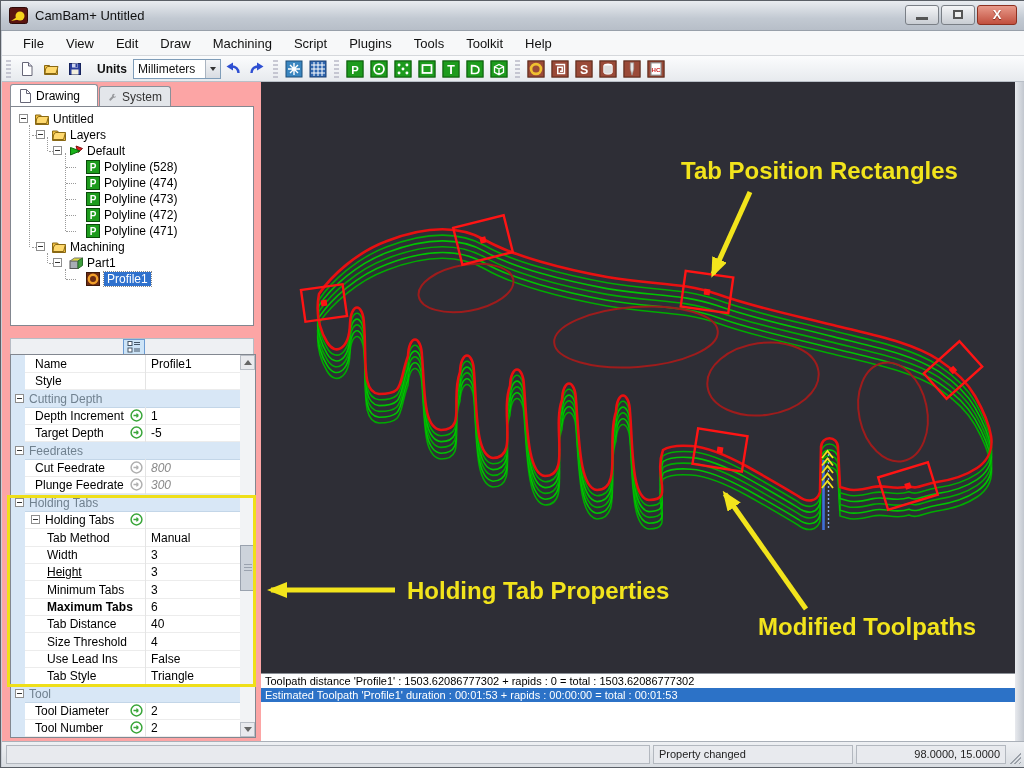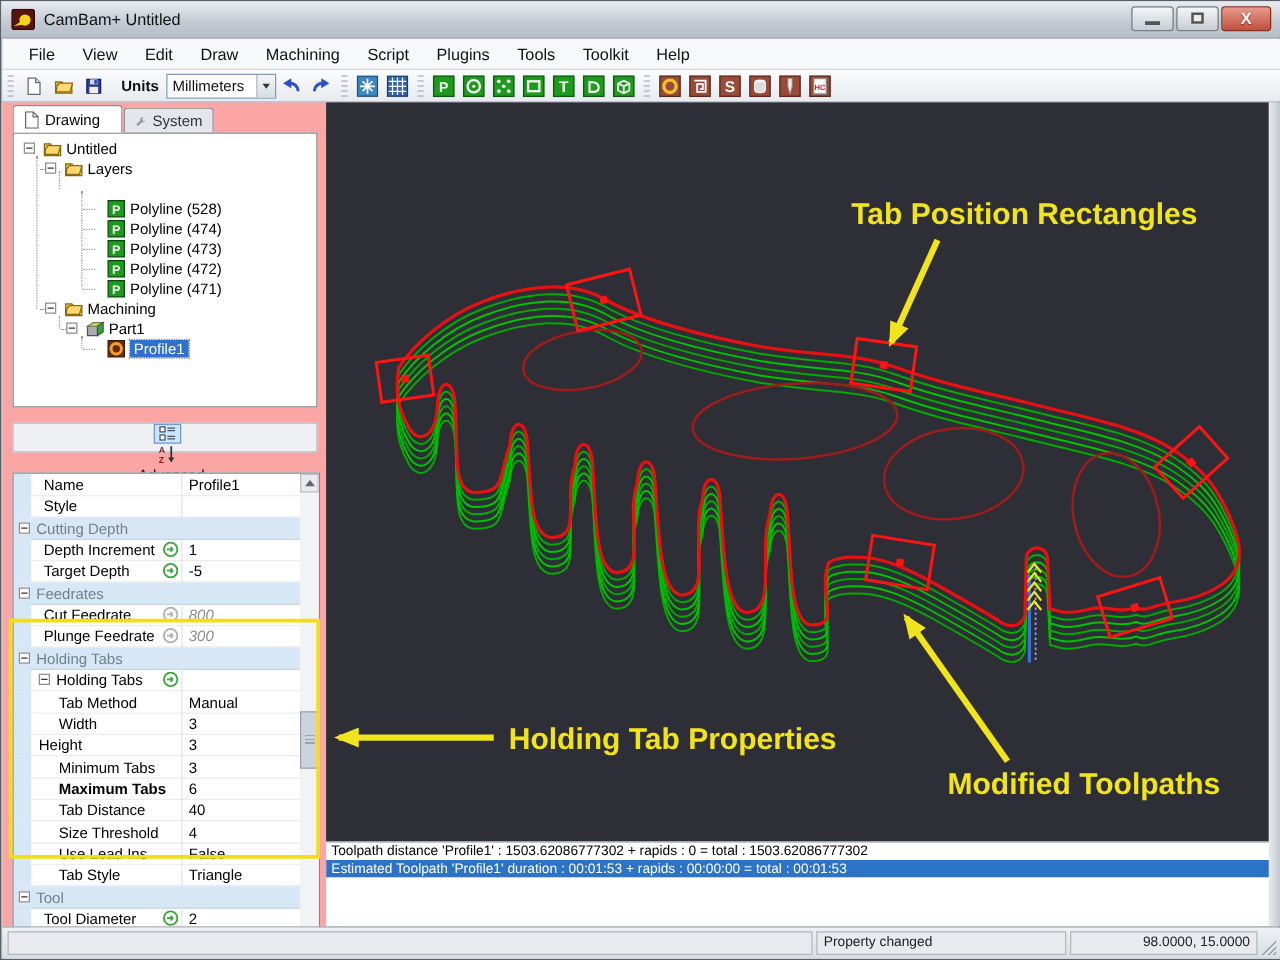--- a/index.html
+++ b/index.html
@@ -60,21 +60,21 @@
   #propbar { position:absolute; left:8px; top:256px; width:244px; height:24px; background:#eef0f3;
     border:1px solid #b7bcc4; display:flex; align-items:center;flex-direction:column; }
   #btn-categorized { width:22px; height:20px; margin-left:3px; background:#cde4f7;
     border:1px solid #6b9bd2; display:flex; align-items:center; justify-content:center; }
   #btn-sort { width:22px; height:20px; margin-left:4px; display:flex; align-items:center; justify-content:center; }
   #btn-advanced { margin-left:10px; font-size:12px; color:#111; padding:2px 6px; }
   #propbar .sep { width:1px; height:16px; background:#b0b5bc; margin:0 6px; }
   #btn-help { width:20px; height:19px; background:#17a0a8; border:1px solid #0d686e; color:#fff;
     font-weight:bold; text-align:center; line-height:18px; border-radius:2px; }
   #propgrid { position:absolute; left:8px; top:272px; width:246px; height:384px; background:#fff;
-    border:1px solid #828790; overflow:hidden;margin-top:24px; }
+    border:1px solid #828790; overflow:hidden; }
   .prow { position:absolute; left:0; width:229px; height:18px; border-bottom:1px solid #ececec;
     font-size:12px; }
   .prow.cat { background:#d8e7f6; color:#70818f; border-bottom:1px solid #c3d6e8; }
   .prow.item::before { content:""; position:absolute; left:0; top:0; width:14px; height:18px; background:#d8e7f6; }
   .prow .plabel { position:absolute; left:24px; top:2px; white-space:nowrap; color:#000; }
   .prow.cat .plabel { left:18px; color:#70818f; }
   .prow .pvalue { position:absolute; left:140px; top:2px; white-space:nowrap; color:#000; }
   .prow .pvalue.muted { color:#8a8a8a; font-style:italic; }
   .prow .coldiv { position:absolute; left:134px; top:0; width:1px; height:18px; background:#e4e4e4; }
   .prow .picon { position:absolute; left:119px; top:2px; width:13px; height:13px; }
@@ -312,20 +312,29 @@
         </div>
         <div class="trow" style="top: 20px;">
           <div class="hline" style="left: 21px; top: 8px; width: 10px;"></div>
           <div class="expander" style="left: 25px;"></div>
           <span class="ticon16" style="left: 40px;"><svg width="16" height="16" viewBox="0 0 16 16">
               <path d="M1.5 4 h5 l1.5 2 h6.5 v7.5 h-13 z" fill="#f0be3e" stroke="#8a6914"></path>
               <path d="M2.5 8 l2 -2.5 h10 l-2 7 h-10.5 z" fill="#ffd96e" stroke="#8a6914"></path>
             </svg></span>
           <span class="lbl" style="left: 59px;">Layers</span>
         </div>
+        <div class="trow" style="top: 36px;">
+          <div class="hline" style="left: 38px; top: 8px; width: 10px;"></div>
+          <div class="expander" style="left: 42px;"></div>
+          <span class="ticon16" style="left: 57px;"><svg width="16" height="16" viewBox="0 0 16 16">
+              <polygon points="8,3 14.5,5.5 10,9.5" fill="#e02020" stroke="#7c0f0f"></polygon>
+              <polygon points="2.5,4.5 12,8 2.5,12" fill="#19b219" stroke="#0a6a0a"></polygon>
+            </svg></span>
+          <span class="lbl" style="left: 76px;">Default</span>
+        </div>
         <div class="trow" style="top: 52px;">
           <div class="hline" style="left: 55px; top: 8px; width: 10px;"></div>
           <span class="ticon16" style="left: 74px;"><svg width="16" height="16" viewBox="0 0 16 16">
               <rect x="1.5" y="1.5" width="13" height="13" fill="#1d9b1d" stroke="#0a4a0a"></rect>
               <text x="8" y="12" text-anchor="middle" font-size="10" font-weight="bold" fill="#fff" font-family="Liberation Sans, sans-serif">P</text>
             </svg></span>
           <span class="lbl" style="left: 93px;">Polyline (528)</span>
         </div>
         <div class="trow" style="top: 68px;">
           <div class="hline" style="left: 55px; top: 8px; width: 10px;"></div>
@@ -482,21 +491,21 @@
             <span class="plabel" style="left: 36px;">Tab Method</span>
             <span class="pvalue">Manual</span>
           </div>
           <div class="prow item" style="top: 191px; text-align: center;">
             <div class="coldiv"></div>
             <span class="plabel" style="left: 36px;">Width</span>
             <span class="pvalue">3</span>
           </div>
           <div class="prow item" style="top: 208px;">
             <div class="coldiv"></div>
-            <span class="plabel" style="left: 20px;">Height</span>
+            <span class="plabel" style="left: 36px; text-decoration: underline;">Height</span>
             <span class="pvalue">3</span>
           </div>
           <div class="prow item" style="top: 226px;">
             <div class="coldiv"></div>
             <span class="plabel" style="left: 36px;">Minimum Tabs</span>
             <span class="pvalue">3</span>
           </div>
           <div class="prow item" style="top: 243px;">
             <div class="coldiv"></div>
             <span class="plabel" style="left: 36px; font-weight: bold;">Maximum Tabs</span>

